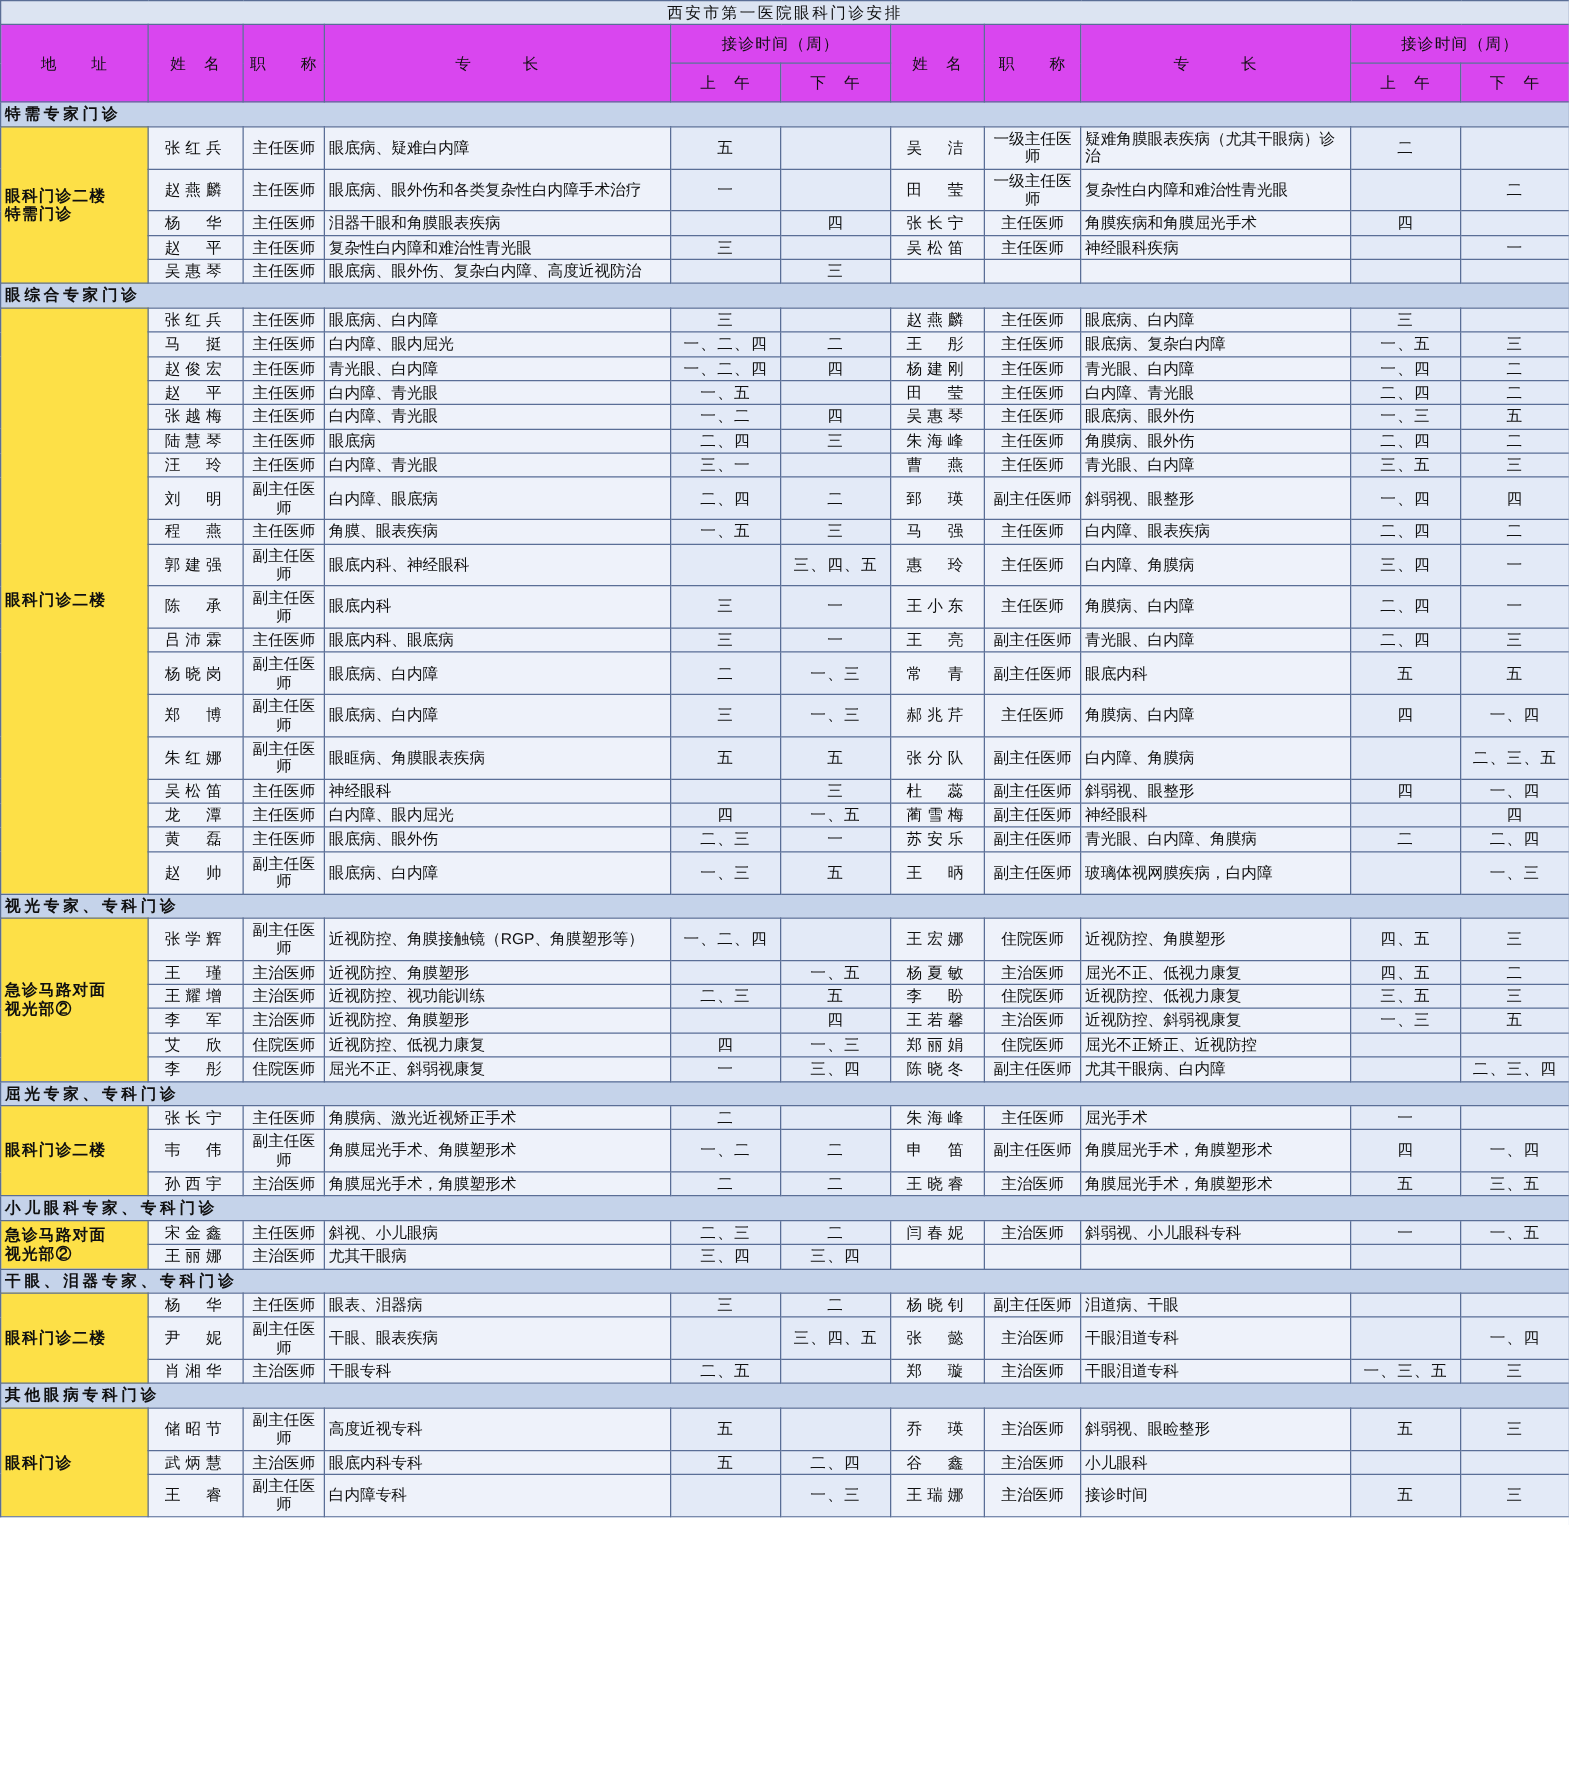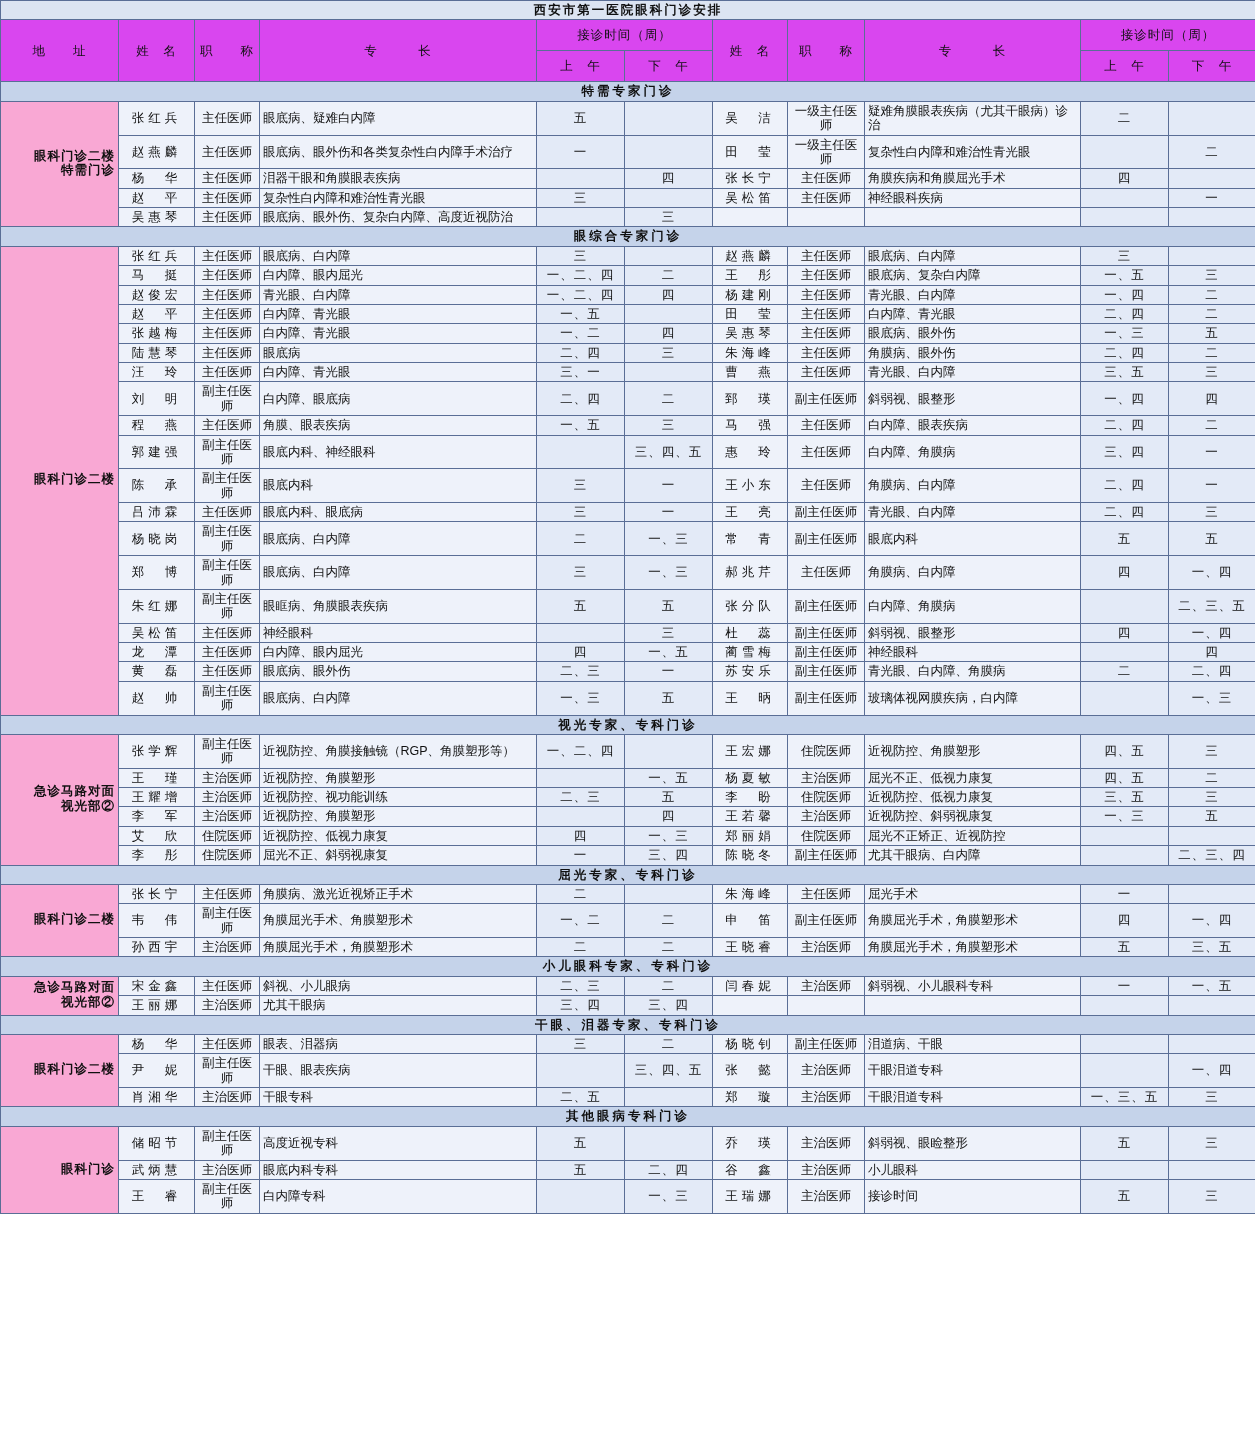--- a/index.html
+++ b/index.html
@@ -28,49 +28,47 @@
     font-size: 12.5px;
     line-height: 1.15;
     padding: 2px 3px;
     vertical-align: middle;
     color: #101010;
   }
   .title-cell {
     background: #dce4f2;
     text-align: center;
     font-size: 21px;
-    font-weight: bold;
+    font-weight: normal;
     letter-spacing: 2px;
     padding: 7px 0 8px 0;
     border: 1px solid #5a6e96;
   }
   .hdr {
     background: #d946ef;
     text-align: center;
     font-weight: normal;
     font-size: 13px;
     letter-spacing: 1px;
     height: 26px;
   }
   .section-row td {
     background: #c5d3ea;
-    text-align: center;
     font-weight: bold;
     font-size: 17px;
     letter-spacing: 3px;
     padding: 5px 0 6px 0;
   }
   .addr {
-    background: #f9a8d4;
-    text-align: right;
+    background: #fde047;
+    text-align: left;
     font-weight: bold;
     font-size: 13px;
     line-height: 1.5;
     letter-spacing: 1px;
-    font-family: Liberation Mono, monospace;
   }
   td.name {
     background: #eef2fa;
     text-align: center;
     letter-spacing: 4px;
     padding-left: 6px;
   }
   td.title {
     background: #eef2fa;
     text-align: center;

